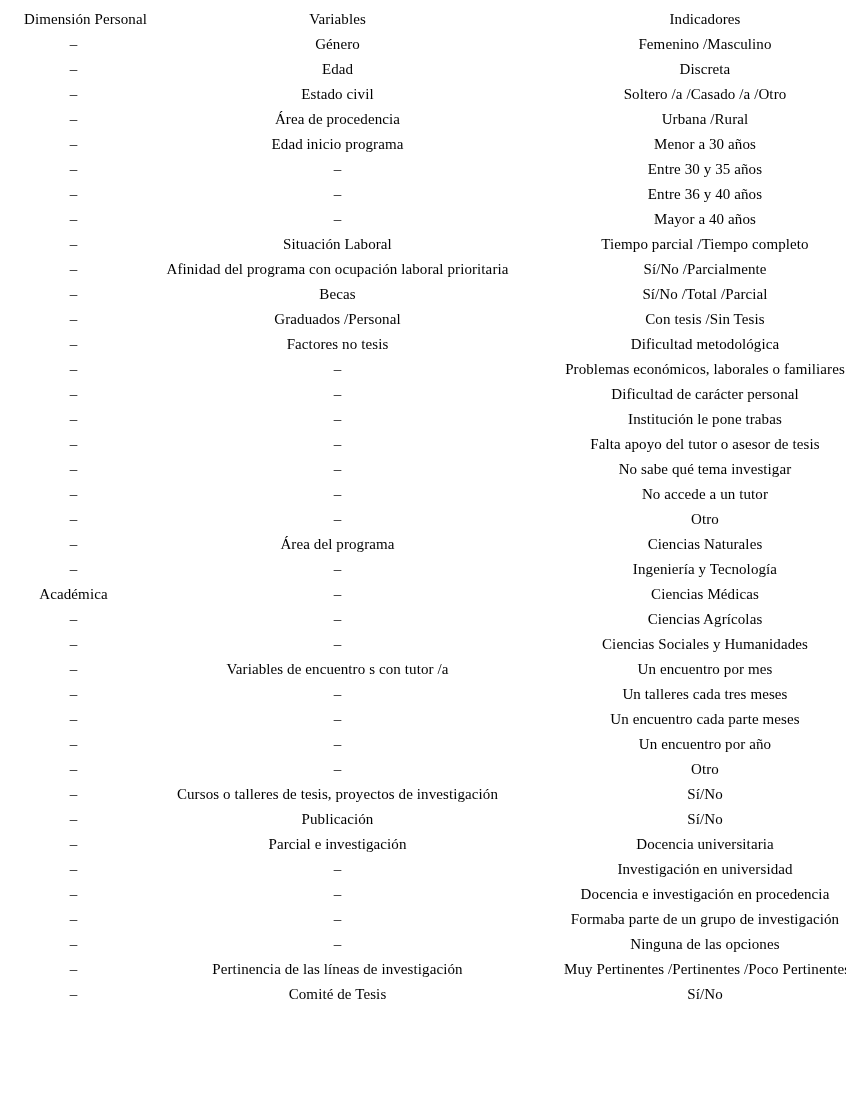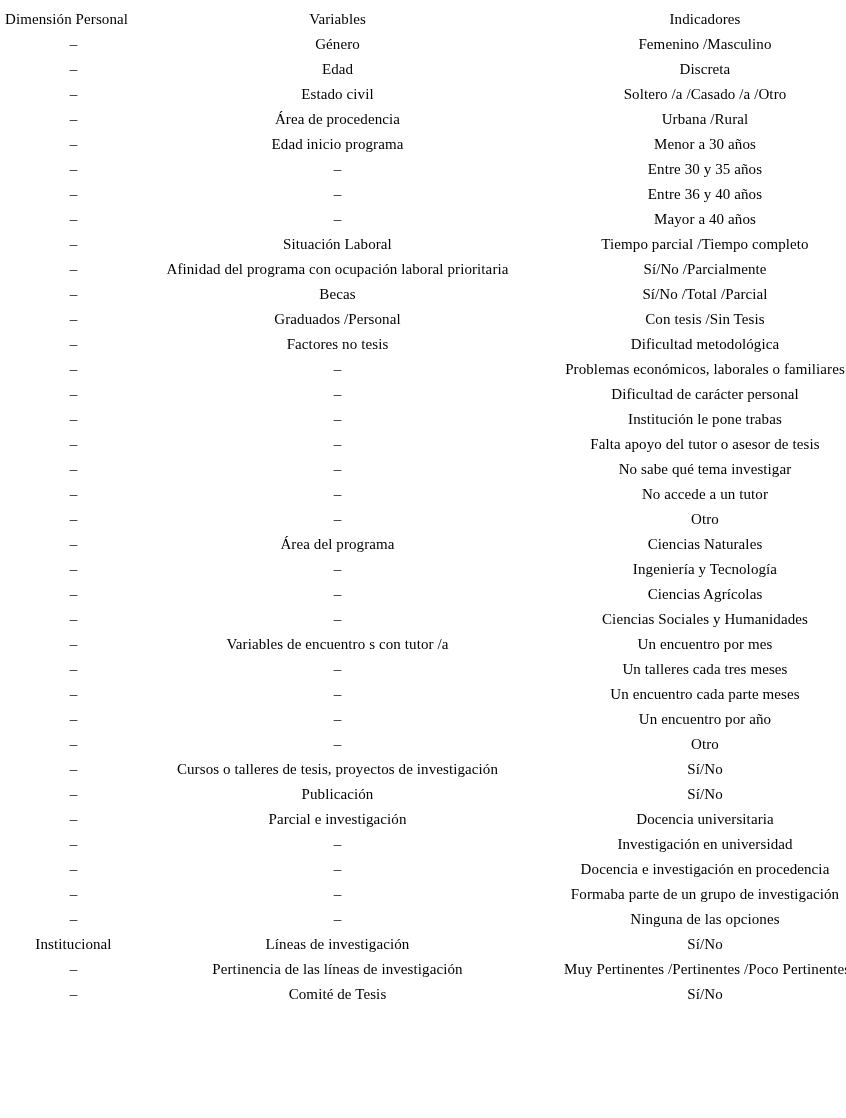--- a/index.html
+++ b/index.html
@@ -57,21 +57,21 @@
   table.matrix td.ind,
   table.matrix th.ind {
     padding-left: 36px;
     box-sizing: border-box;
   }
   table.matrix td.dim,
   table.matrix th.dim {
     box-sizing: border-box;
   }
   table.matrix thead th.dim {
-    text-align: left;
+    text-align: right;
     padding-left: 5px;
   }
 </style>
 </head>
 <body>
 
 <div class="sheet">
   <table class="matrix">
     <colgroup>
       <col class="c-dim">
@@ -190,20 +190,25 @@
           <td class="dim">–</td>
           <td class="var">Área del programa</td>
           <td class="ind">Ciencias Naturales</td>
         </tr>
         <tr>
           <td class="dim">–</td>
           <td class="var">–</td>
           <td class="ind">Ingeniería y Tecnología</td>
         </tr>
         <tr>
+          <td class="dim">Académica</td>
+          <td class="var">–</td>
+          <td class="ind">Ciencias Médicas</td>
+        </tr>
+        <tr>
           <td class="dim">–</td>
           <td class="var">–</td>
           <td class="ind">Ciencias Agrícolas</td>
         </tr>
         <tr>
           <td class="dim">–</td>
           <td class="var">–</td>
           <td class="ind">Ciencias Sociales y Humanidades</td>
         </tr>
         <tr>
@@ -258,25 +263,20 @@
         </tr>
         <tr>
           <td class="dim">–</td>
           <td class="var">–</td>
           <td class="ind">Formaba parte de un grupo de investigación</td>
         </tr>
         <tr>
           <td class="dim">–</td>
           <td class="var">–</td>
           <td class="ind">Ninguna de las opciones</td>
-        </tr>
-        <tr>
-          <td class="dim">Institucional</td>
-          <td class="var">Líneas de investigación</td>
-          <td class="ind">Sí/No</td>
         </tr>
         <tr>
           <td class="dim">–</td>
           <td class="var">Pertinencia de las líneas de investigación</td>
           <td class="ind">Muy Pertinentes /Pertinentes /Poco Pertinentes</td>
         </tr>
         <tr>
           <td class="dim">–</td>
           <td class="var">Comité de Tesis</td>
           <td class="ind">Sí/No</td>

